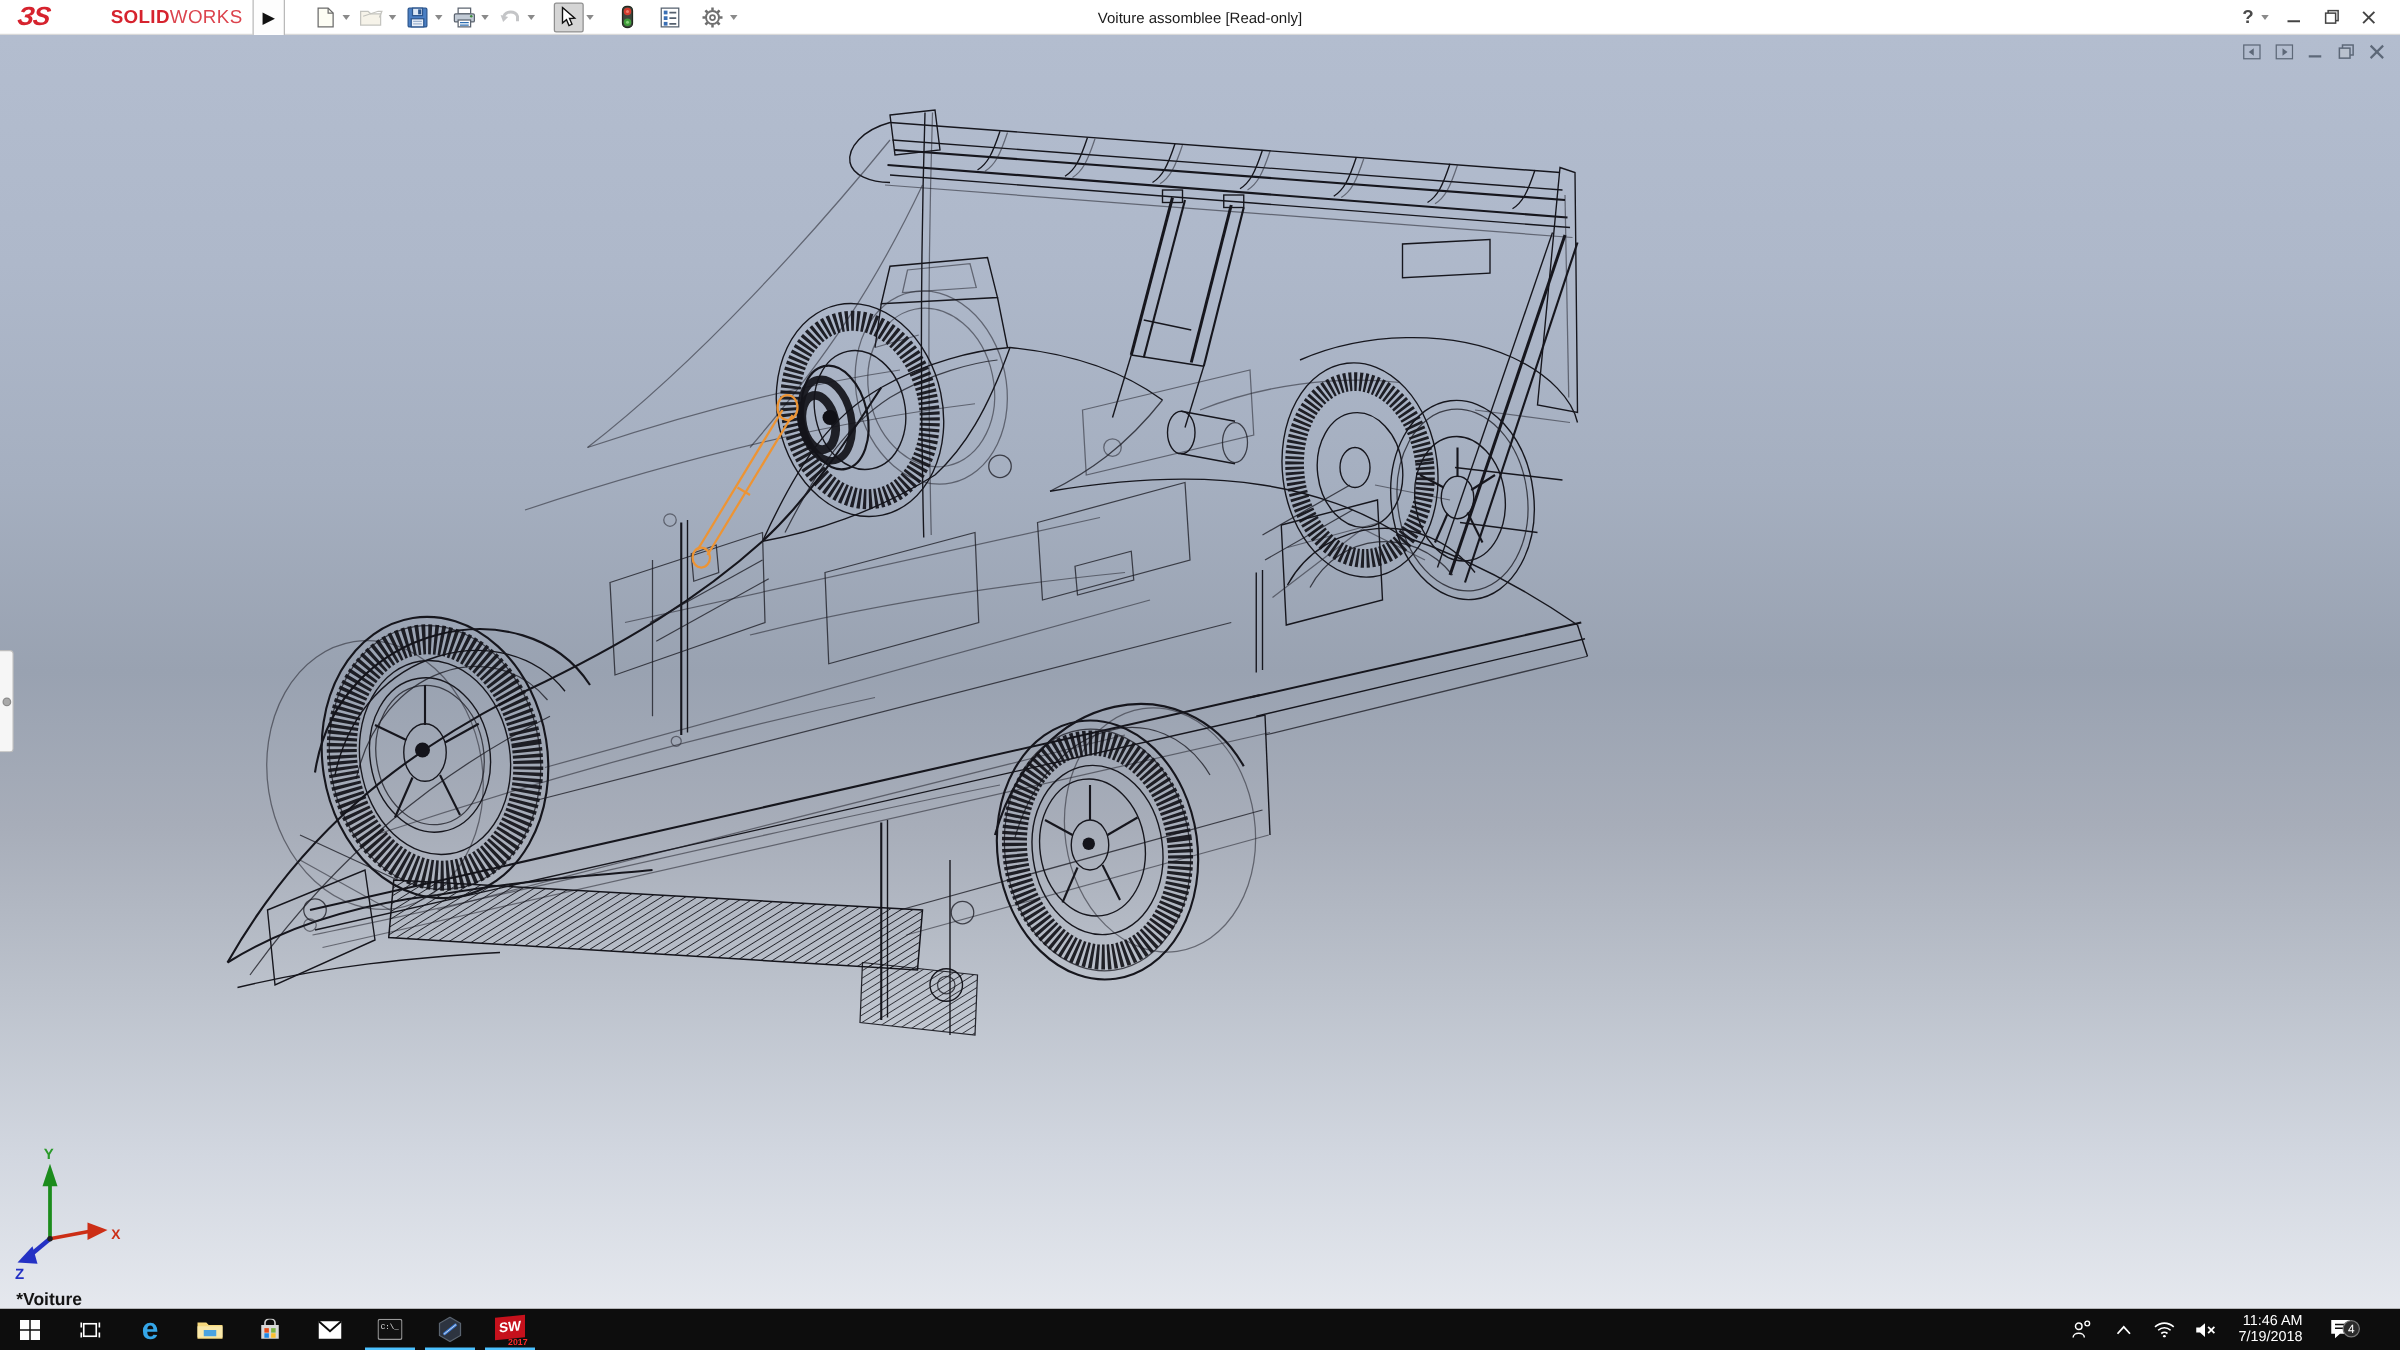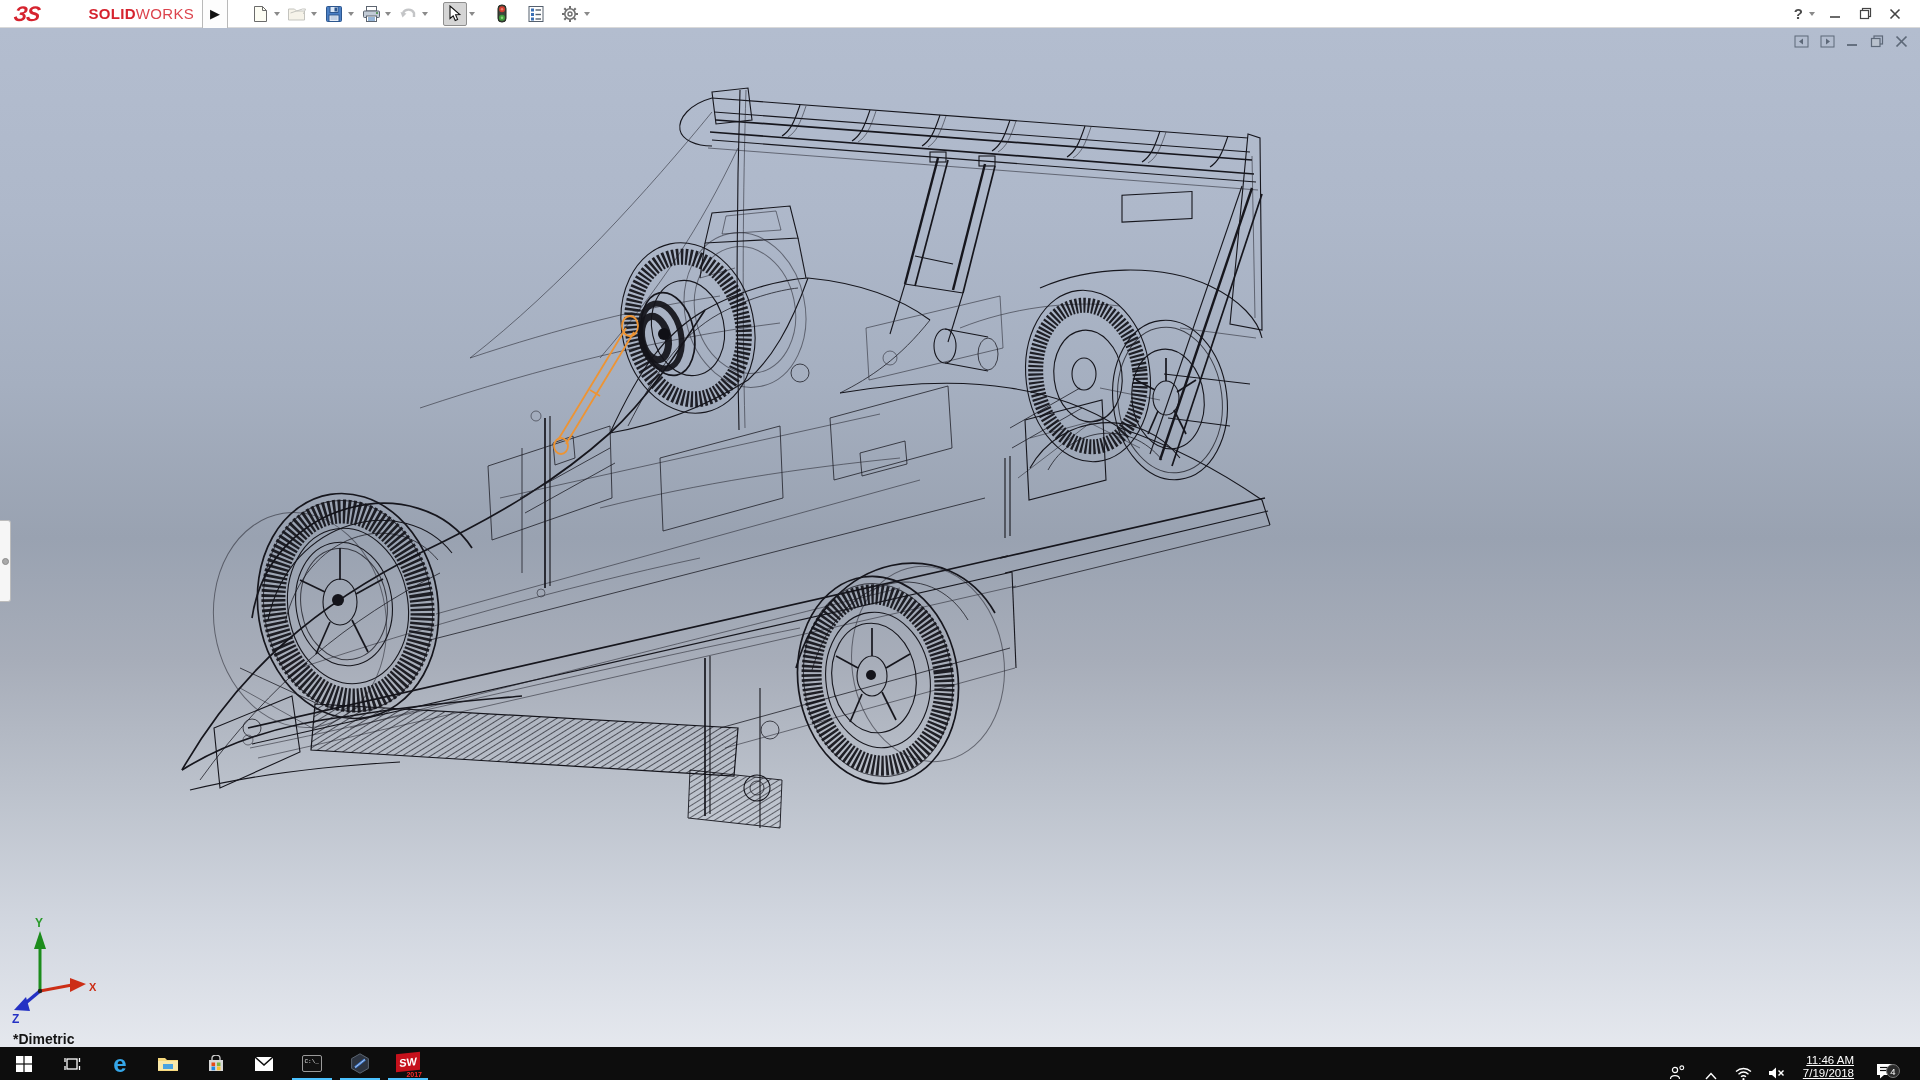--- a/index.html
+++ b/index.html
@@ -60,21 +60,21 @@
   #start-btn { width:48px; display:flex; align-items:center; justify-content:center; }
   #search-box { width:347px; background:#f3f3f3; display:flex; align-items:center; position:relative; }
   #cortana-circle { width:20px; height:20px; border:2.5px solid #1b1b1b; border-radius:50%; margin:0 12px 0 14px; }
   #search-input { border:none; outline:none; background:transparent; flex:1; font-size:15px; color:#333;
                   font-family:"Liberation Sans",sans-serif; }
   #search-input::placeholder { color:#4a4a4a; opacity:1; }
   #mic-icon { margin-right:12px; }
   #task-icons { display:flex; }
   .task-slot { width:48px; position:relative; display:flex; align-items:center; justify-content:center; }
   .task-slot .runbar { position:absolute; bottom:0; left:4px; right:4px; height:2.5px; background:var(--accent-blue); }
-  #tray { margin-left:auto; display:flex; align-items:flex-end; gap:7px; padding-right:4px;text-decoration:underline; }
+  #tray { margin-left:auto; display:flex; align-items:center; gap:7px; padding-right:16px; }
   .tray-ico { width:26px; display:flex; align-items:center; justify-content:center; }
   #clock { text-align:right; font-size:11.5px; line-height:13px; padding:0 6px; }
   #notif { position:relative; width:34px; display:flex; align-items:center; justify-content:center; }
   #notif-badge { position:absolute; right:1px; bottom:2px; min-width:14px; height:14px; border-radius:7px;
                  background:#2b2b2b; border:1px solid #777; color:#fff; font-size:9.5px;
                  display:flex; align-items:center; justify-content:center; padding:0 2px; }
   #desktop-peek { width:6px; border-left:1px solid #3a3a3a; margin-left:2px; }
   .sw-cube { width:24px; height:22px; position:relative; }
   .sw-cube .face { position:absolute; inset:0 0 4px 0; background:#c6111c; transform:skewY(-6deg);
                    display:flex; align-items:center; justify-content:center; color:#fff; font-weight:bold; font-size:11px; }
@@ -195,20 +195,21 @@
               <line x1="3.3" y1="14.7" x2="5" y2="13"></line>
                 <line x1="13" y1="5" x2="14.7" y2="3.3"></line>
             </g>
             <circle cx="9" cy="9" r="2" stroke-width="1.4"></circle>
           </g>
         </svg>
       </div>
       <div class="caret"></div>
     </div>
 
+    <div id="win-title">Voiture assomblee [Read-only]</div>
 
     <div id="titlebar-right">
       <div id="help-btn">?</div>
       <div class="caret"></div>
       <div class="winbtn">
         <svg width="12" height="12" viewBox="0 0 12 12">
             <line x1="1" y1="9" x2="11" y2="9" stroke="#444" stroke-width="1.6"></line>
           </svg>
       </div>
       <div class="winbtn">
@@ -494,21 +495,21 @@
       <text x="31" y="14" font-size="12" font-weight="bold" fill="#2a9a2a">Y</text>
       <line x1="36" y1="78" x2="68" y2="72" stroke="#cc2e16" stroke-width="3"></line>
       <polygon points="66,65 66,79 82,71" fill="#cc2e16"></polygon>
       <text x="85" y="78" font-size="11" font-weight="bold" fill="#cc2e16">X</text>
       <line x1="36" y1="78" x2="18" y2="93" stroke="#2431c4" stroke-width="3.5"></line>
       <polygon points="22,84 26,98 10,97" fill="#2431c4"></polygon>
       <text x="8" y="110" font-size="12" font-weight="bold" fill="#2431c4">Z</text>
       <circle cx="36" cy="78" r="2.2" fill="#222"></circle>
     </svg>
 
-    <div id="view-label">*Dimetric</div>
+    <div id="view-label">*Voiture</div>
   </div>
 
   <div id="taskbar">
     <div id="start-btn">
       <svg width="16" height="16" viewBox="0 0 16 16">
         <rect x="0" y="0" width="7.4" height="7.4" fill="#fff"></rect>
           <rect x="8.6" y="0" width="7.4" height="7.4" fill="#fff"></rect>
         <rect x="0" y="8.6" width="7.4" height="7.4" fill="#fff"></rect>
           <rect x="8.6" y="8.6" width="7.4" height="7.4" fill="#fff"></rect>
       </svg>

